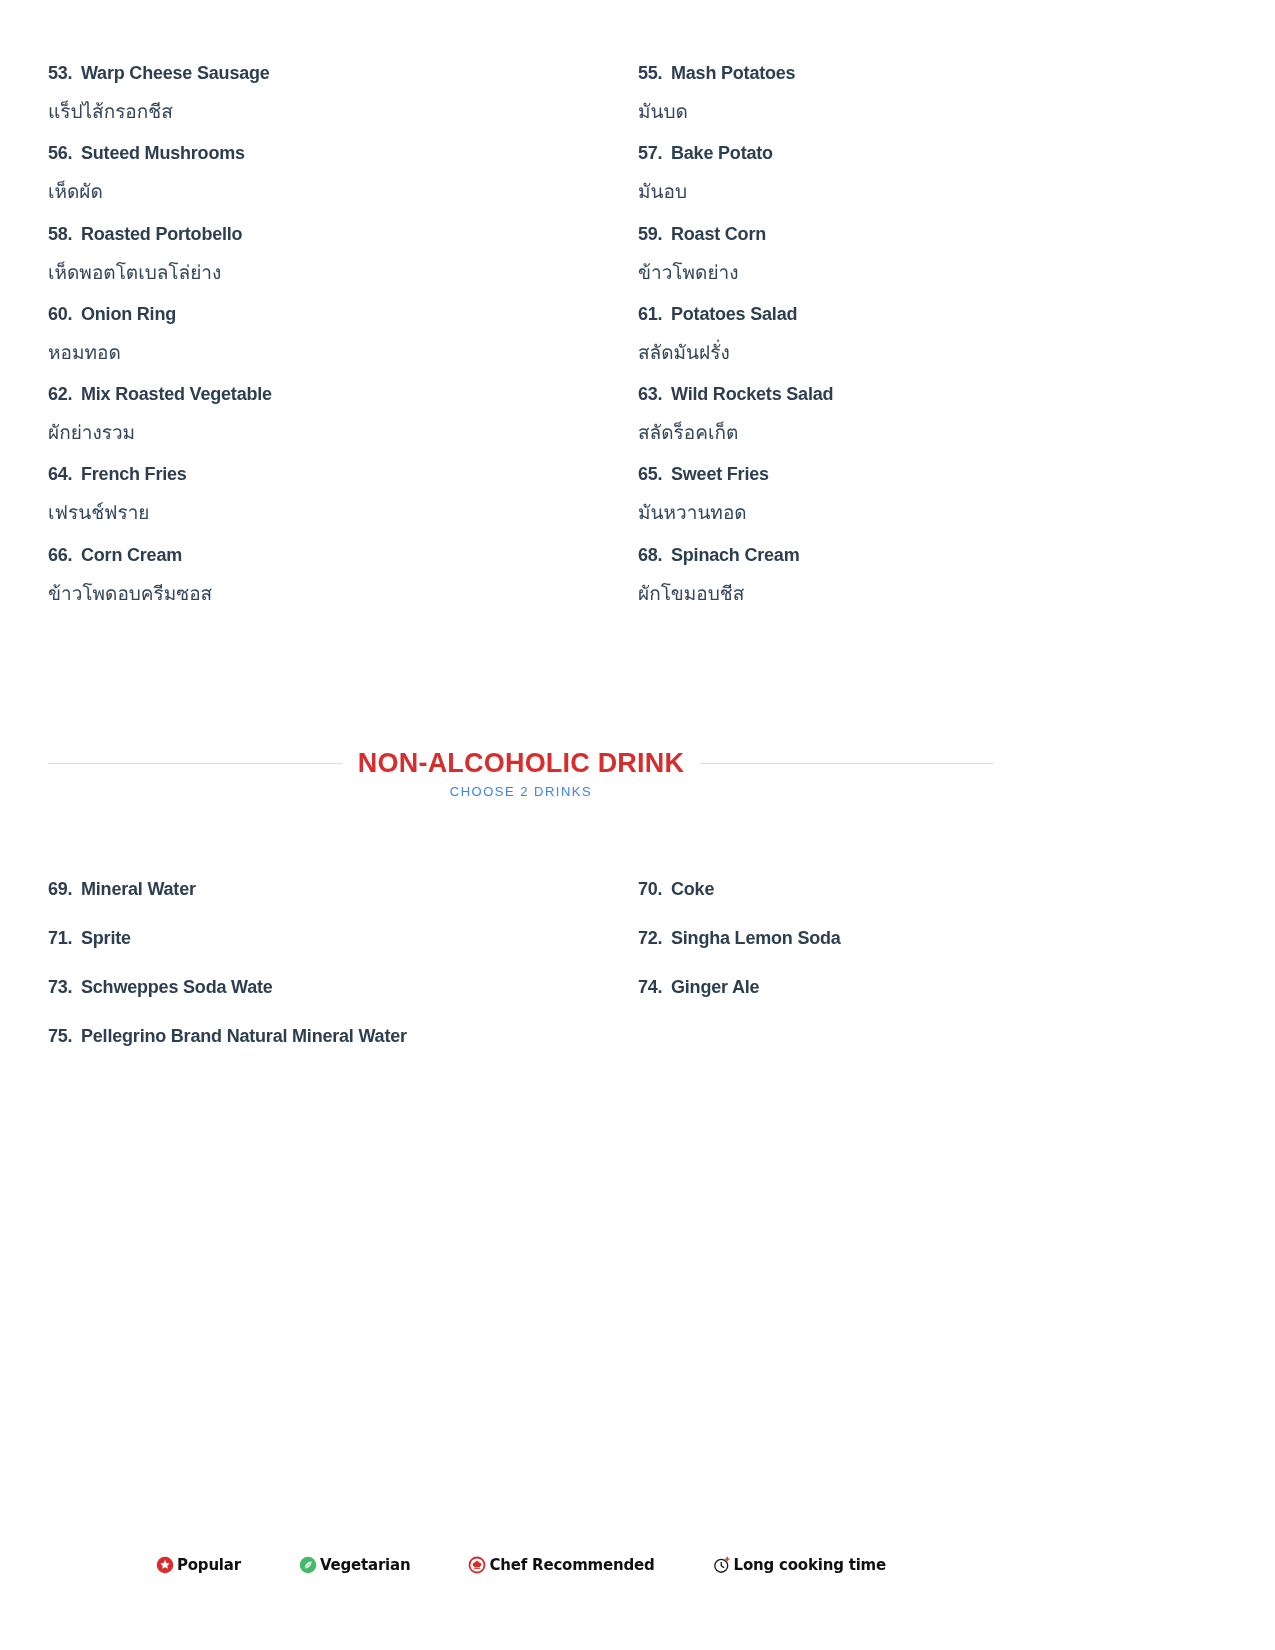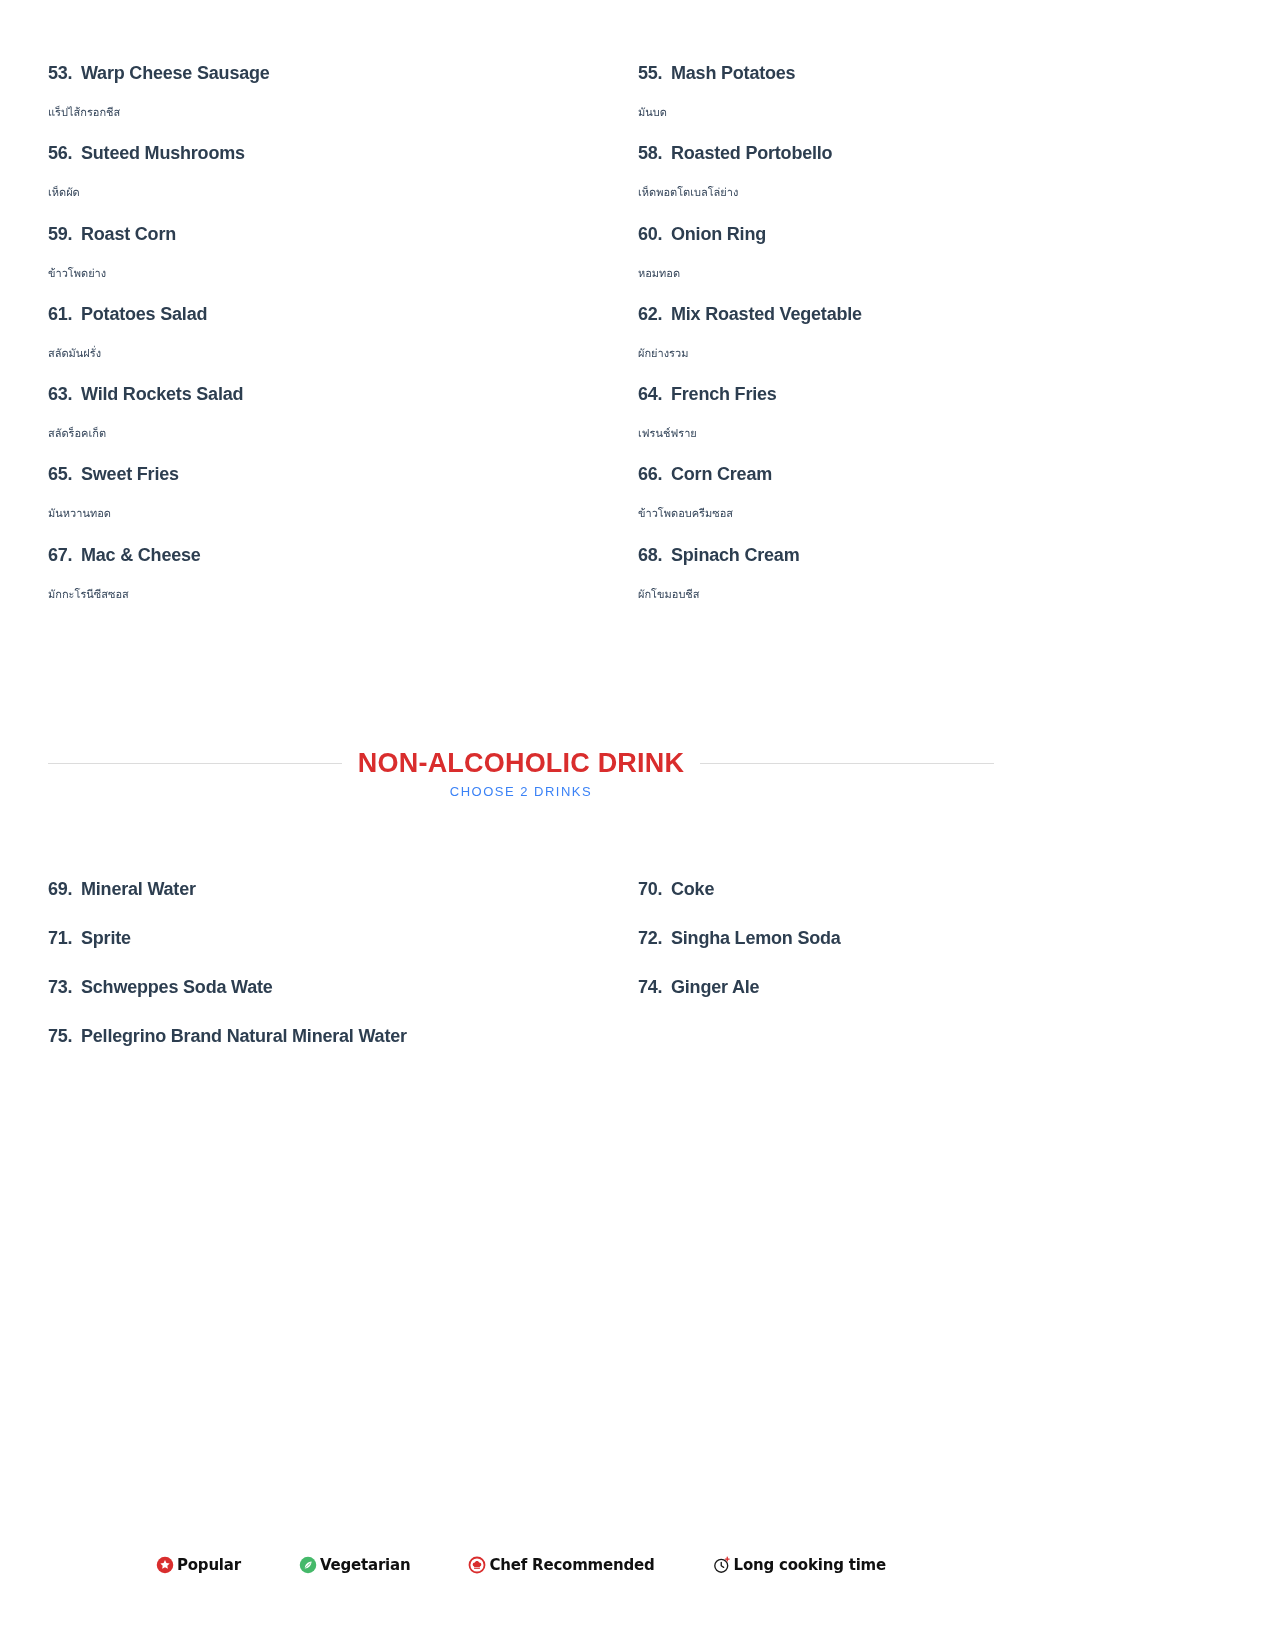--- a/index.html
+++ b/index.html
@@ -26,21 +26,21 @@
     display:flex;
     font-weight:bold;
     font-size:18px;
     line-height:23px;
     color:#2d3e50;
     letter-spacing:-0.2px;
   }
   .item-num{width:33px;flex:none;}
   .item-thai{
     margin-top:17px;
-    font-size:11px;
+    font-size:19px;
     line-height:20px;
     color:#34455a;
   }
   
   .section-header{
     position:absolute;
     left:48px;
     right:48px;
     top:748px;
     text-align:center;
@@ -117,20 +117,27 @@
       </div>
 
       <div class="menu-item">
         <div class="item-name">
           <span class="item-num">56.</span>
           <span>Suteed Mushrooms</span>
         </div>
         <div class="item-thai">เห็ดผัด</div>
       </div>
 
+      <div class="menu-item">
+        <div class="item-name">
+          <span class="item-num">57.</span>
+          <span>Bake Potato</span>
+        </div>
+        <div class="item-thai">มันอบ</div>
+      </div>
 
       <div class="menu-item">
         <div class="item-name">
           <span class="item-num">58.</span>
           <span>Roasted Portobello</span>
         </div>
         <div class="item-thai">เห็ดพอตโตเบลโล่ย่าง</div>
       </div>
 
       <div class="menu-item">
@@ -190,27 +197,20 @@
       </div>
 
       <div class="menu-item">
         <div class="item-name">
           <span class="item-num">66.</span>
           <span>Corn Cream</span>
         </div>
         <div class="item-thai">ข้าวโพดอบครีมซอส</div>
       </div>
 
-      <div class="menu-item">
-        <div class="item-name">
-          <span class="item-num">67.</span>
-          <span>Mac &amp; Cheese</span>
-        </div>
-        <div class="item-thai">มักกะโรนีซีสซอส</div>
-      </div>
 
       <div class="menu-item">
         <div class="item-name">
           <span class="item-num">68.</span>
           <span>Spinach Cream</span>
         </div>
         <div class="item-thai">ผักโขมอบชีส</div>
       </div>
     </div>
 

